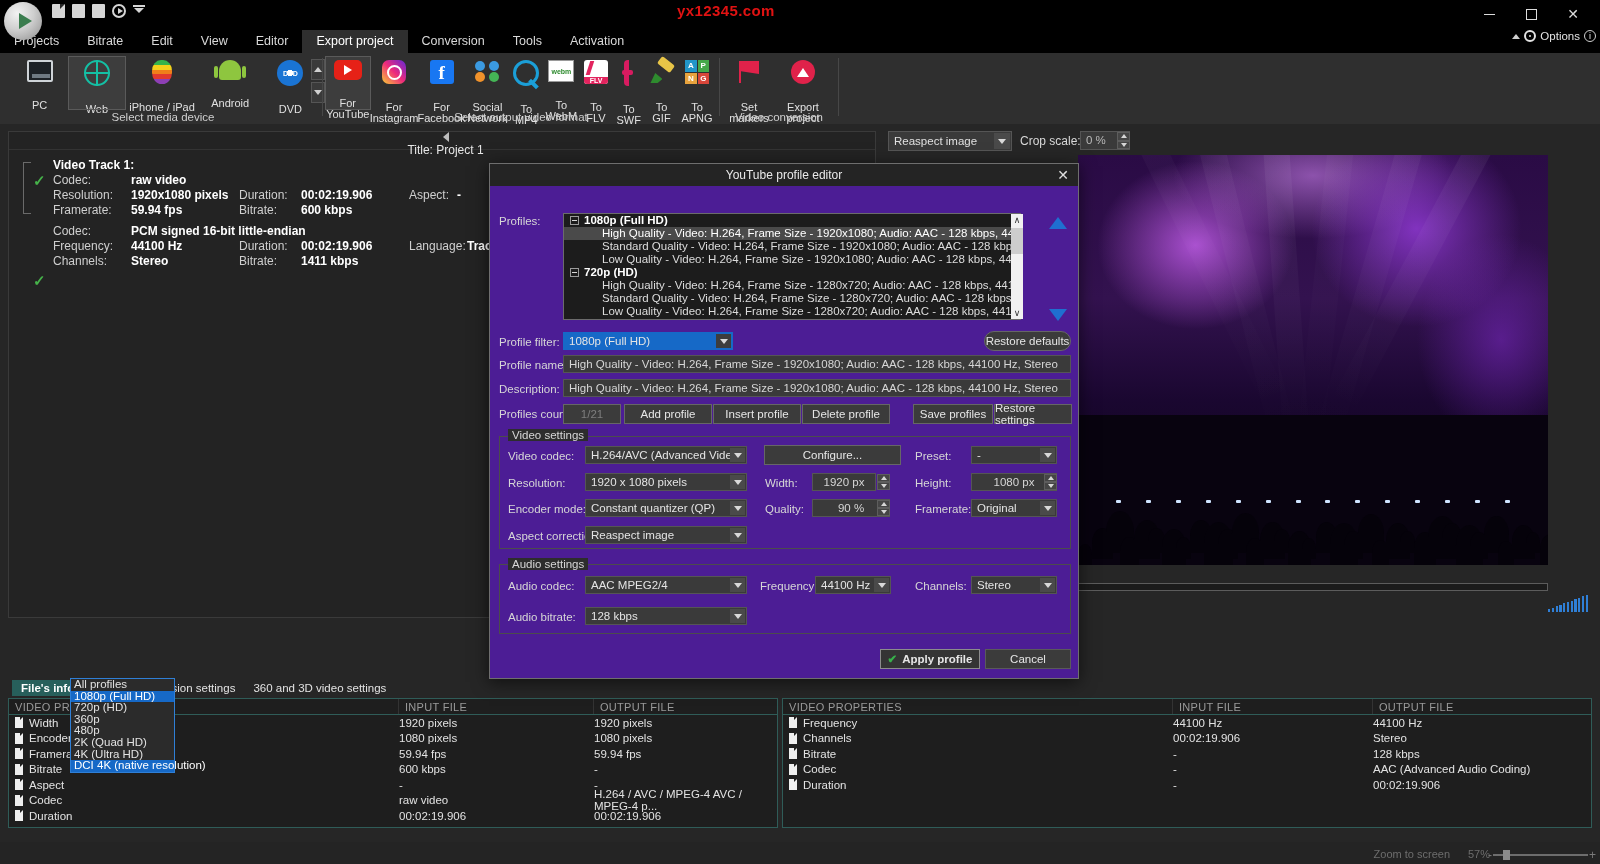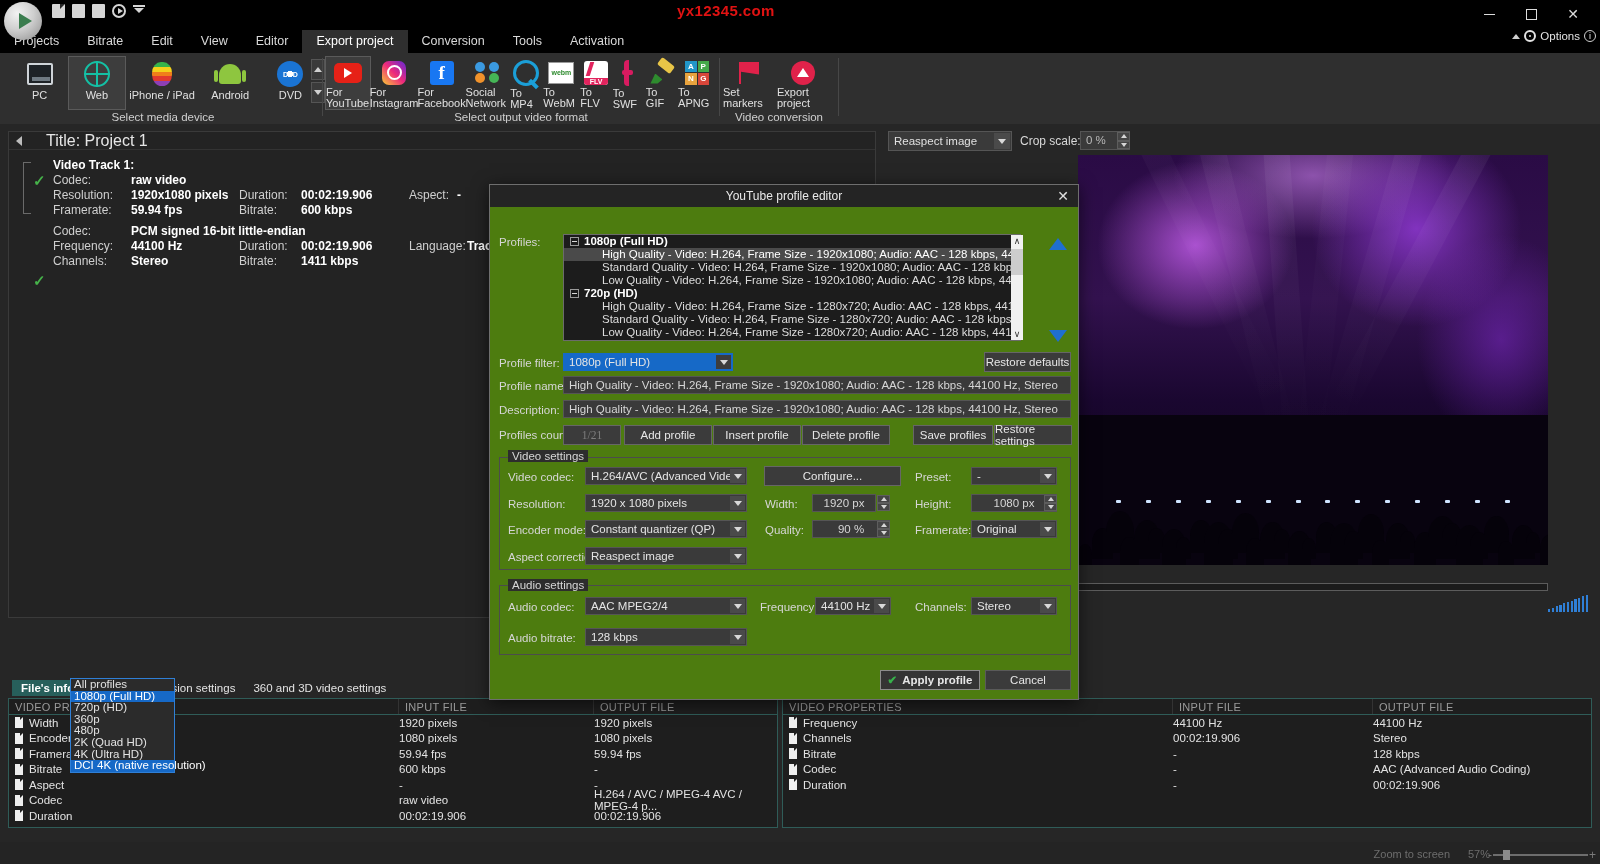--- a/index.html
+++ b/index.html
@@ -54,21 +54,21 @@
   .gear { width:12px;height:12px;border-radius:50%;border:2px solid #e2e2e2; position:relative; }
   .gear:after{content:"";position:absolute;left:3px;top:3px;width:2px;height:2px;background:#e2e2e2;border-radius:50%;}
   .iinfo { width:12px;height:12px;border-radius:50%;border:1px solid #cfcfcf;font-size:9px;display:flex;align-items:center;justify-content:center; }
 
   
   .ribbon { position:absolute; left:0; top:53px; width:1600px; height:71px; background:#2f2f2f; }
   .rgroup { position:absolute; top:0; height:71px; }
   .rgroup .caption { position:absolute; bottom:1px; width:100%; text-align:center; font-size:11.5px; color:#cfcfcf; }
   .ritem { width:56px; height:52px; display:flex; flex-direction:column; align-items:center; justify-content:flex-start; padding-top:3px; cursor:default; }
   .ritem.sel { background:#3d3d3d; outline:1px solid #5a5a5a; }
-  .ritem .lbl { font-size:11px; color:#e0e0e0; line-height:11px; text-align:left; margin-top:2px; }
+  .ritem .lbl { font-size:11px; color:#e0e0e0; line-height:11px; text-align:center; margin-top:18px; }
   .ritem .ico { width:30px; height:28px; display:flex; align-items:center; justify-content:center; }
   .sep { position:absolute; top:5px; width:1px; height:58px; background:#474747; }
   .spinBtns { position:absolute; top:6px; width:14px; height:44px; display:flex; flex-direction:column; gap:2px; }
   .spinBtns div { flex:1; background:#3a3a3a; border:1px solid #555; display:flex; align-items:center; justify-content:center; }
   .spinBtns i { display:block; width:0;height:0;border-left:4px solid transparent;border-right:4px solid transparent; }
   .spinBtns .up i{ border-bottom:5px solid #d0d0d0; }
   .spinBtns .dn i{ border-top:5px solid #d0d0d0; }
 
   
   .ic-pc{width:26px;height:22px;border:2px solid #cfd4d8;border-radius:2px;background:#1d2226;position:relative;}
@@ -105,21 +105,21 @@
   .ic-apng span{display:flex;align-items:center;justify-content:center;}
   .ic-flag{width:24px;height:24px;position:relative;}
   .ic-flag:before{content:"";position:absolute;left:2px;top:1px;width:2px;height:22px;background:#e0224a;}
   .ic-flag:after{content:"";position:absolute;left:4px;top:1px;width:18px;height:13px;background:#e0224a;clip-path:polygon(0 0,100% 0,100% 100%,0 78%);}
   .ic-exp{width:24px;height:24px;border-radius:50%;background:#e0224a;display:flex;align-items:center;justify-content:center;}
   .ic-exp:after{content:"";width:0;height:0;border-bottom:9px solid #fff;border-left:6px solid transparent;border-right:6px solid transparent;}
 
   
   .panel-src { position:absolute; left:8px; top:131px; width:868px; height:487px; background:#232323; border:1px solid #3a3a3a; }
   .panel-hdr { height:17px; background:#2b2b2b; color:#c8c8c8; font-size:11px; padding:2px 0 0 6px; letter-spacing:.3px; }
-  .proj-row { display:flex; align-items:center; gap:24px; height:18px; padding-left:7px; color:#e6e6e6; font-size:16px; border-bottom:1px solid #333; }
+  .proj-row { display:flex; align-items:center; gap:1px; height:18px; padding-left:7px; color:#e6e6e6; font-size:12px; border-bottom:1px solid #333;flex-direction:column; }
   .tri-collapse { width:0;height:0;border-top:5px solid transparent;border-bottom:5px solid transparent;border-right:6px solid #bcbcbc; }
   .track { position:relative; padding-left:44px; margin-top:4px; font-size:12px; }
   .check { position:absolute; left:24px; top:14px; color:#46b34a; font-size:15px; font-weight:bold; }
   .brace { position:absolute; left:14px; top:4px; width:8px; border-left:1px solid #6a6a6a; border-top:1px solid #6a6a6a; border-bottom:1px solid #6a6a6a; height:52px; }
   .track .tname { font-weight:bold; color:#fff; margin-bottom:1px; }
   .trow { display:flex; font-size:12px; line-height:15px; }
   .trow .k { width:78px; color:#cfcfcf; }
   .trow .v { font-weight:bold; color:#fff; }
   .trow .v2 { font-weight:bold; color:#fff; width:108px; }
   .trow .k3 { width:62px; color:#cfcfcf; }
@@ -172,21 +172,21 @@
 
   .statusbar { position:absolute; left:0; bottom:0; width:1600px; height:22px; background:#242424; }
   .zoomtxt { position:absolute; right:150px; bottom:4px; font-size:11px; color:#6d6d6d; }
   .zoompct { position:absolute; right:110px; bottom:4px; font-size:11px; color:#6d6d6d; }
   .zslider { position:absolute; right:12px; bottom:8px; width:95px; height:2px; background:#6d6d6d; }
   .zslider .knob { position:absolute; left:10px; top:-4px; width:7px; height:10px; background:#8a8a8a; }
   .zminus { position:absolute; right:108px; bottom:2px; color:#7a7a7a; font-size:12px; }
   .zplus { position:absolute; right:4px; bottom:2px; color:#7a7a7a; font-size:12px; }
 
   
-  .modal { position:absolute; left:489px; top:184px; width:590px; height:516px; background:#4d7c0f; border:1px solid #6e6e6e; z-index:60; box-shadow:0 3px 16px rgba(0,0,0,.6); }
+  .modal { position:absolute; left:489px; top:163px; width:590px; height:516px; background:#4c1d95; border:1px solid #6e6e6e; z-index:60; box-shadow:0 3px 16px rgba(0,0,0,.6); }
   .modal .mhdr { height:22px; background:#242424; display:flex; align-items:center; justify-content:center; position:relative; color:#e9e9e9; font-size:12px; }
   .modal .mclose { position:absolute; right:4px; top:2px; width:22px; height:18px; display:flex; align-items:center; justify-content:center; color:#e0e0e0; font-size:14px; }
   .modal h2 { text-align:center; font-size:14px; color:#fff; margin:9px 0 8px 0; }
   .mlbl { position:absolute; color:#d6d6d6; font-size:11.5px; }
   .plist { position:absolute; left:73px; top:49px; width:458px; height:107px; background:#1c1c1c; border:1px solid #6b6b6b; overflow:hidden; }
   .plist .grp { font-size:11.5px; font-weight:bold; color:#fff; padding-left:20px; position:relative; line-height:13px; }
   .plist .grp .exp { position:absolute; left:6px; top:2px; width:9px; height:9px; border:1px solid #9a9a9a; background:#1c1c1c; display:flex; align-items:center; justify-content:center; }
   .plist .grp .exp:after { content:""; width:5px; height:1px; background:#d8d8d8; }
   .plist .it { font-size:11.5px; color:#dcdcdc; padding-left:38px; line-height:13px; white-space:nowrap; }
   .plist .it.sel { background:#4a4a4a; color:#fff; }
@@ -196,21 +196,21 @@
   .movebtn { position:absolute; right:9px; width:22px; height:22px; display:flex; align-items:center; justify-content:center; }
   .arrowup { width:0;height:0;border-left:9px solid transparent;border-right:9px solid transparent;border-bottom:12px solid #1f6fd0; }
   .arrowdn { width:0;height:0;border-left:9px solid transparent;border-right:9px solid transparent;border-top:12px solid #1f6fd0; }
   .mcombo { position:absolute; background:#3a3a3a; border:1px solid #555; height:18px; font-size:11.5px; color:#e4e4e4; display:flex; align-items:center; padding-left:5px; }
   .mcombo .ar { position:absolute; right:1px; top:1px; bottom:1px; width:15px; background:#4a4a4a; display:flex; align-items:center; justify-content:center; }
   .mcombo .ar:after { content:""; width:0;height:0;border-left:4px solid transparent;border-right:4px solid transparent;border-top:5px solid #d9d9d9; }
   .mcombo.hl { background:#1669c7; border-color:#1669c7; }
   .mcombo.hl .ar { background:#3d3d3d; }
   .mtext { position:absolute; background:#3a3a3a; border:1px solid #555; height:18px; font-size:11.5px; color:#d6d6d6; display:flex; align-items:center; padding-left:5px; }
   .mbtn { position:absolute; background:#3b3b3b; border:1px solid #666; height:20px; font-size:11.5px; color:#e6e6e6; display:flex; align-items:center; justify-content:center; }
-  .mbtn.disabled { color:#7e7e7e;font-family:Liberation Serif, serif; }
+  .mbtn.disabled { color:#7e7e7e; }
   .spin { position:absolute; right:1px; top:1px; bottom:1px; width:13px; display:flex; flex-direction:column; }
   .spin div { flex:1; background:#454545; border:1px solid #5d5d5d; display:flex; align-items:center; justify-content:center; }
   .spin i { width:0;height:0;border-left:3px solid transparent;border-right:3px solid transparent; }
   .spin .u i { border-bottom:4px solid #d6d6d6; }
   .spin .d i { border-top:4px solid #d6d6d6; }
   .gbox { position:absolute; border:1px solid #4c4c4c; }
   .gcap { position:absolute; background:#2d2d2d; padding:0 4px; font-size:11.5px; color:#d6d6d6; }
 </style>
 </head>
 <body>
@@ -738,21 +738,21 @@
       </div>
     <div class="movebtn" style="top:140px;">
         <span class="arrowdn"></span>
       </div>
 
     <div class="mlbl" style="left:9px; top:172px;">Profile filter:</div>
     <div class="mcombo hl" style="left:73px; top:168px; width:170px;">
       <span>1080p (Full HD)</span>
       <span class="ar"></span>
     </div>
-    <div class="mbtn" style="left:494px; top:167px; width:87px;">Restore defaults</div>
+    <div class="mbtn" style="left:494px; top:167px; width:87px;border-radius:10px;">Restore defaults</div>
 
     <div class="mlbl" style="left:9px; top:195px;">Profile name:</div>
     <div class="mtext" style="left:73px; top:191px; width:508px;">
       <span>High Quality - Video: H.264, Frame Size - 1920x1080; Audio: AAC - 128 kbps, 44100 Hz, Stereo</span>
     </div>
 
     <div class="mlbl" style="left:9px; top:219px;">Description:</div>
     <div class="mtext" style="left:73px; top:215px; width:508px;">
       <span>High Quality - Video: H.264, Frame Size - 1920x1080; Audio: AAC - 128 kbps, 44100 Hz, Stereo</span>
     </div>

